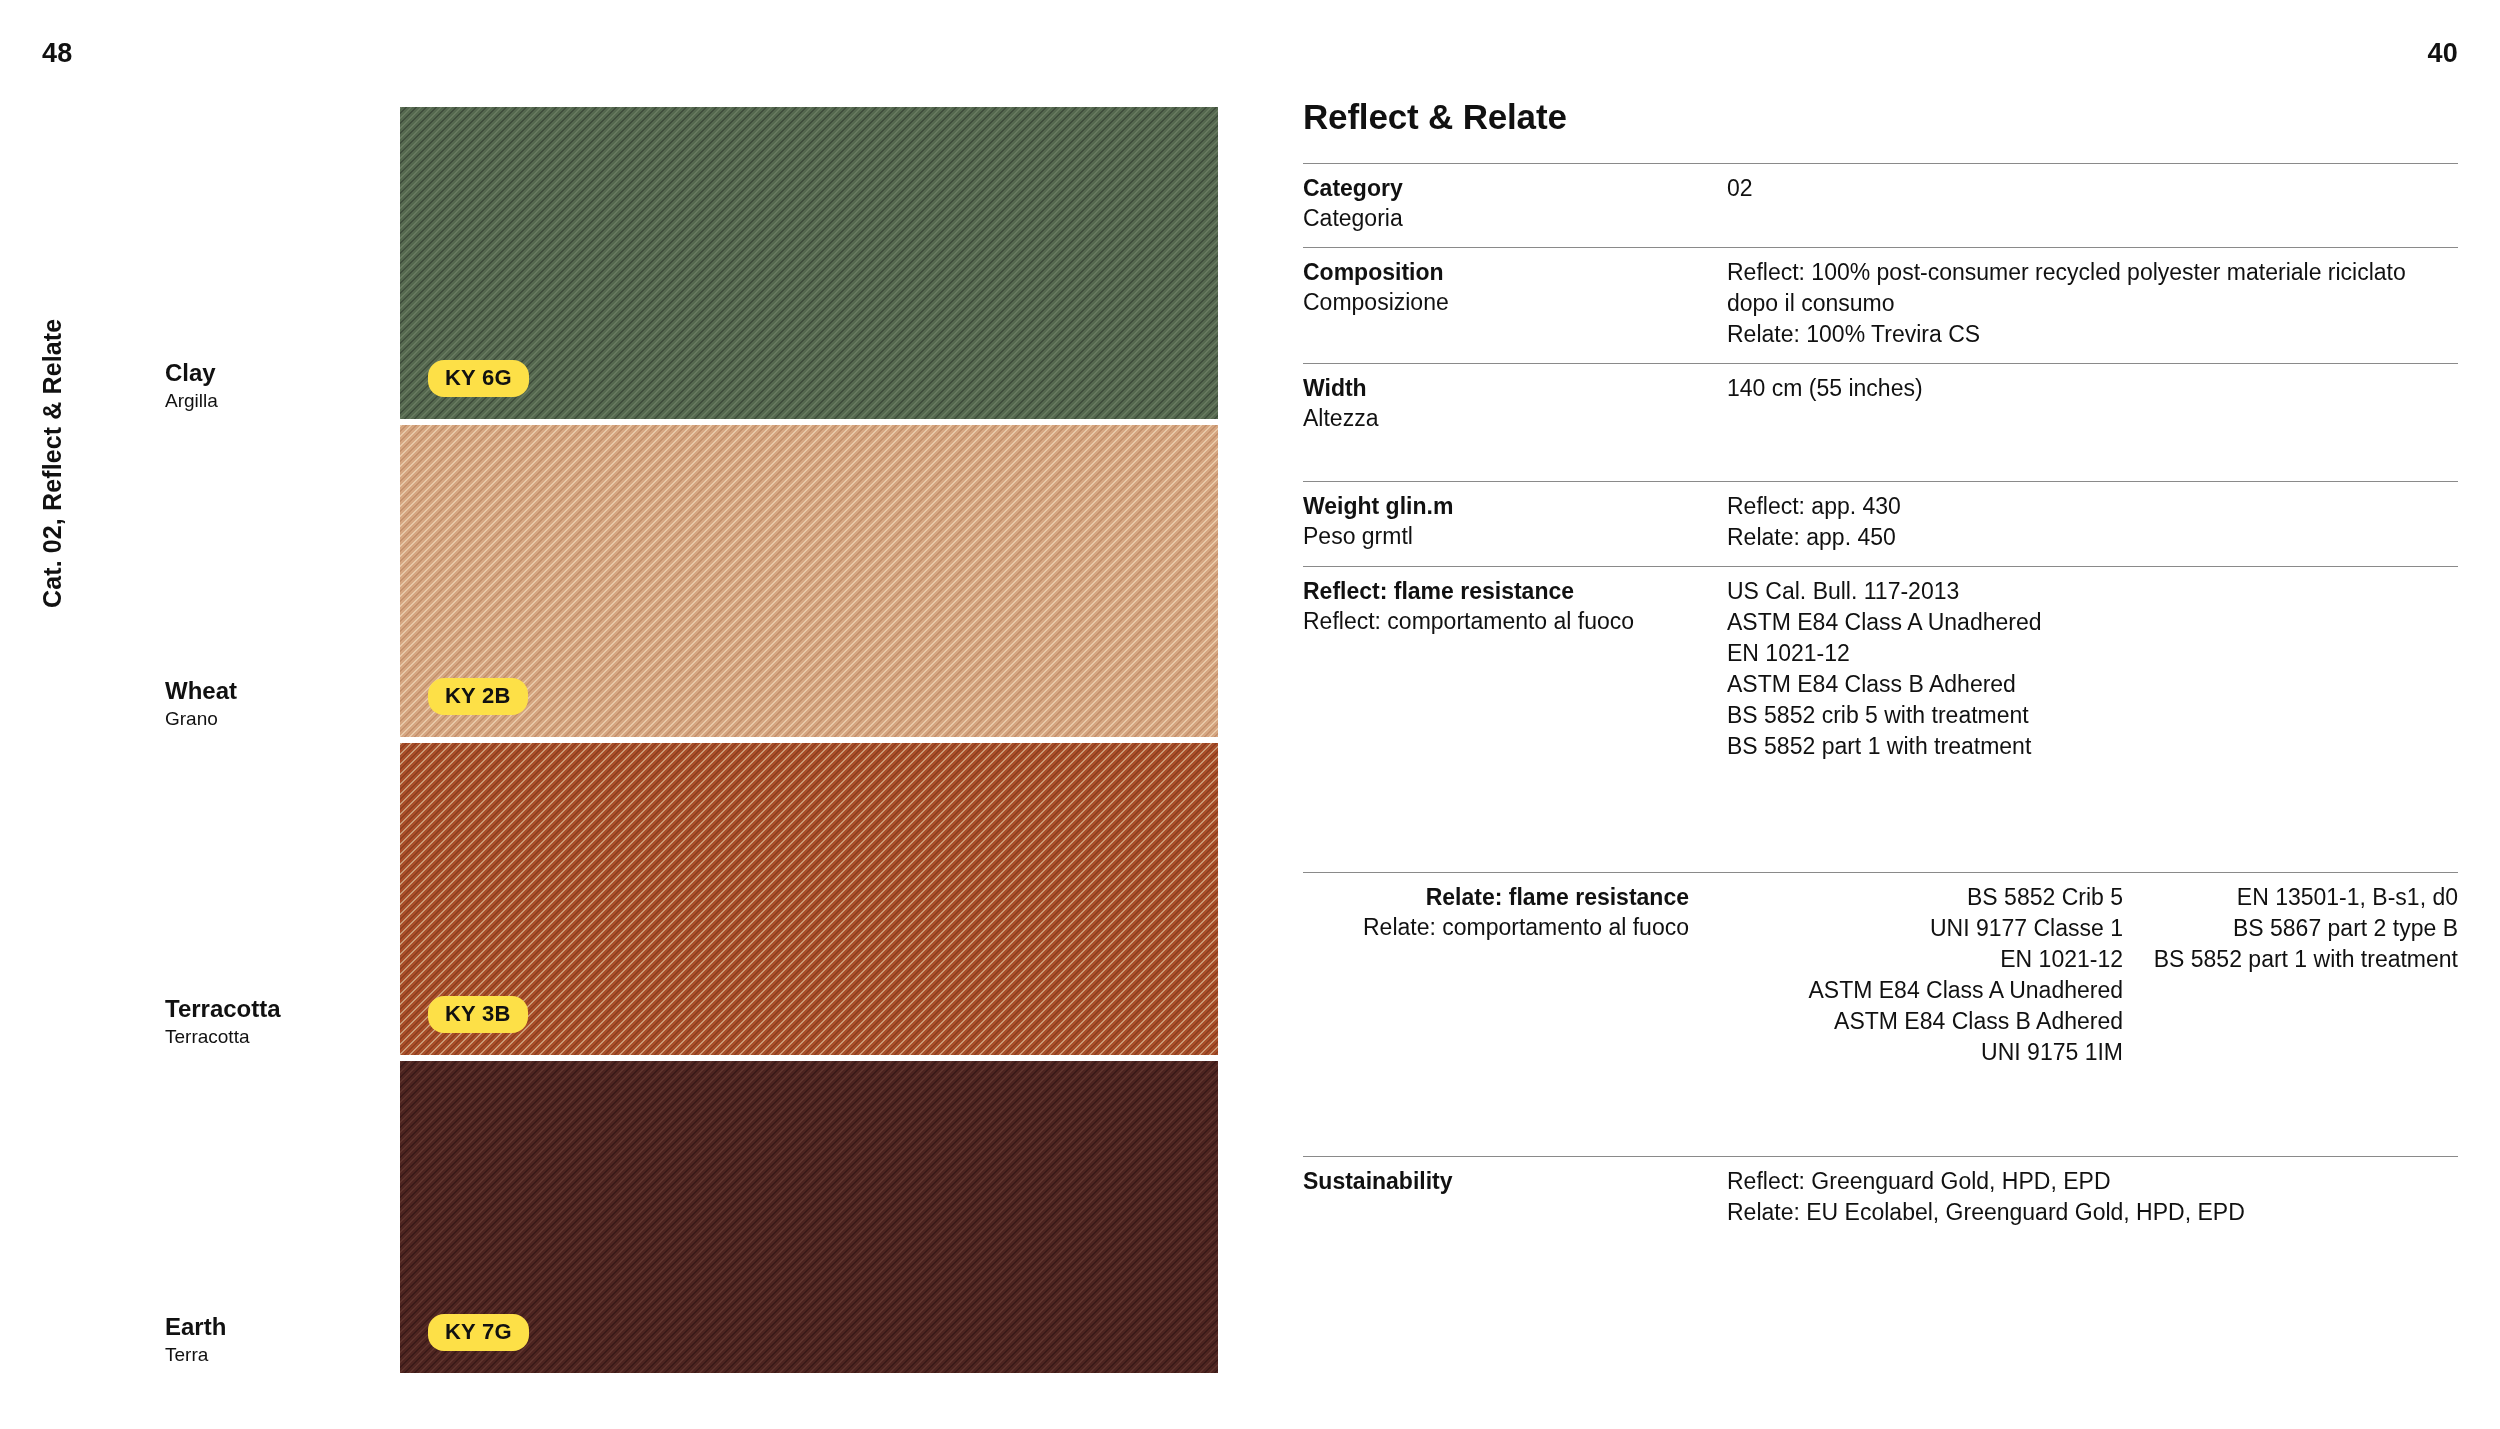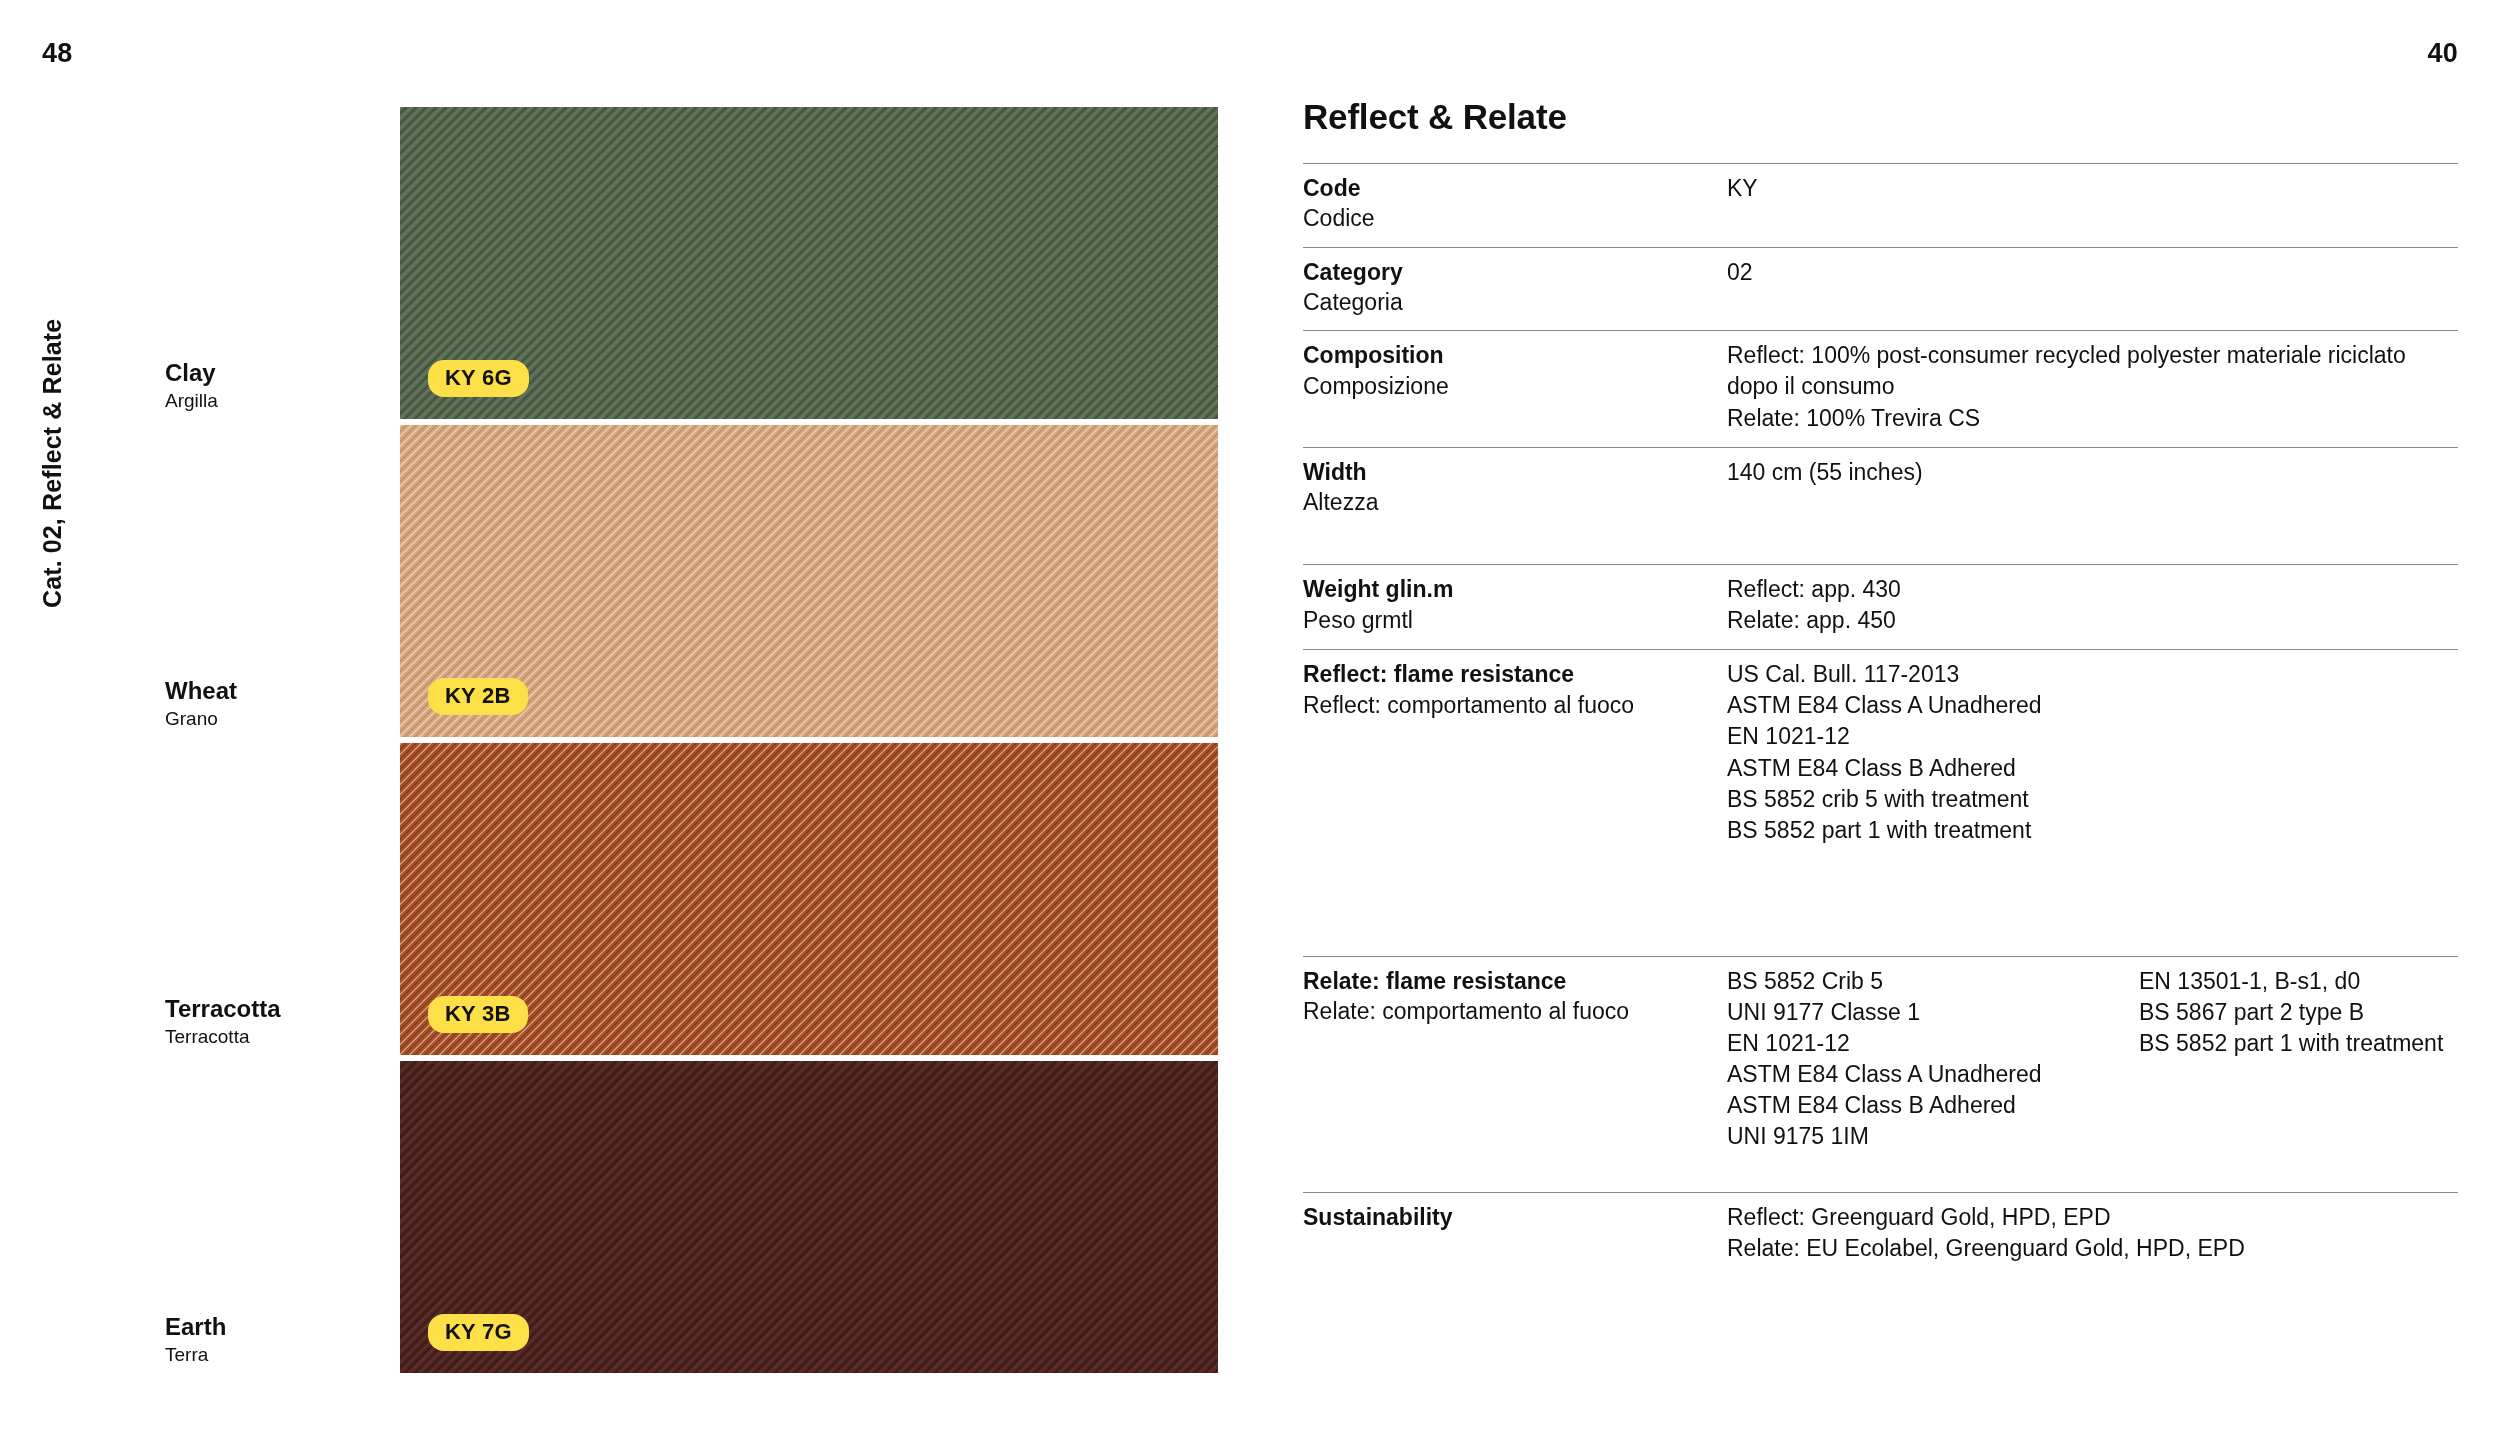--- a/index.html
+++ b/index.html
@@ -75,21 +75,21 @@
   .spec-table td.value{padding-left:16px;}
   .lab-en{font-size:23px;font-weight:700;line-height:1.32;display:block;color:#111;}
   .lab-it{font-size:23px;font-weight:400;line-height:1.32;display:block;color:#111;}
   .val{font-size:23px;font-weight:400;line-height:1.35;color:#111;white-space:pre-line;}
   .val-cols{display:flex;gap:16px;}
   .val-cols .c1{width:396px;flex:none;}
   .val-cols .c2{flex:1;}
 
   
   tr.tall-a td{padding-bottom:110px;}
-  tr.tall-b td{padding-bottom:40px;}
+  tr.tall-b td{padding-bottom:88px;text-align:right;}
   tr.pad-w td{padding-bottom:47px;}
 </style>
 </head>
 <body>
 
 <div class="page">
 
   <div class="folio left">48</div>
   <div class="folio right">40</div>
 
@@ -127,29 +127,20 @@
           <span class="en">Earth</span>
           <span class="it">Terra</span>
         </div>
       </div>
     </div>
 
   <div class="spec">
     <h1 class="spec-title">Reflect &amp; Relate</h1>
     <table class="spec-table">
       <tbody id="spec-body">
-          <tr>
-            <td class="label">
-              <span class="lab-en">Code</span>
-              <span class="lab-it">Codice</span>
-            </td>
-            <td class="value">
-              <div class="val">KY</div>
-            </td>
-          </tr>
           <tr>
             <td class="label">
               <span class="lab-en">Category</span>
               <span class="lab-it">Categoria</span>
             </td>
             <td class="value">
               <div class="val">02</div>
             </td>
           </tr>
           <tr>

